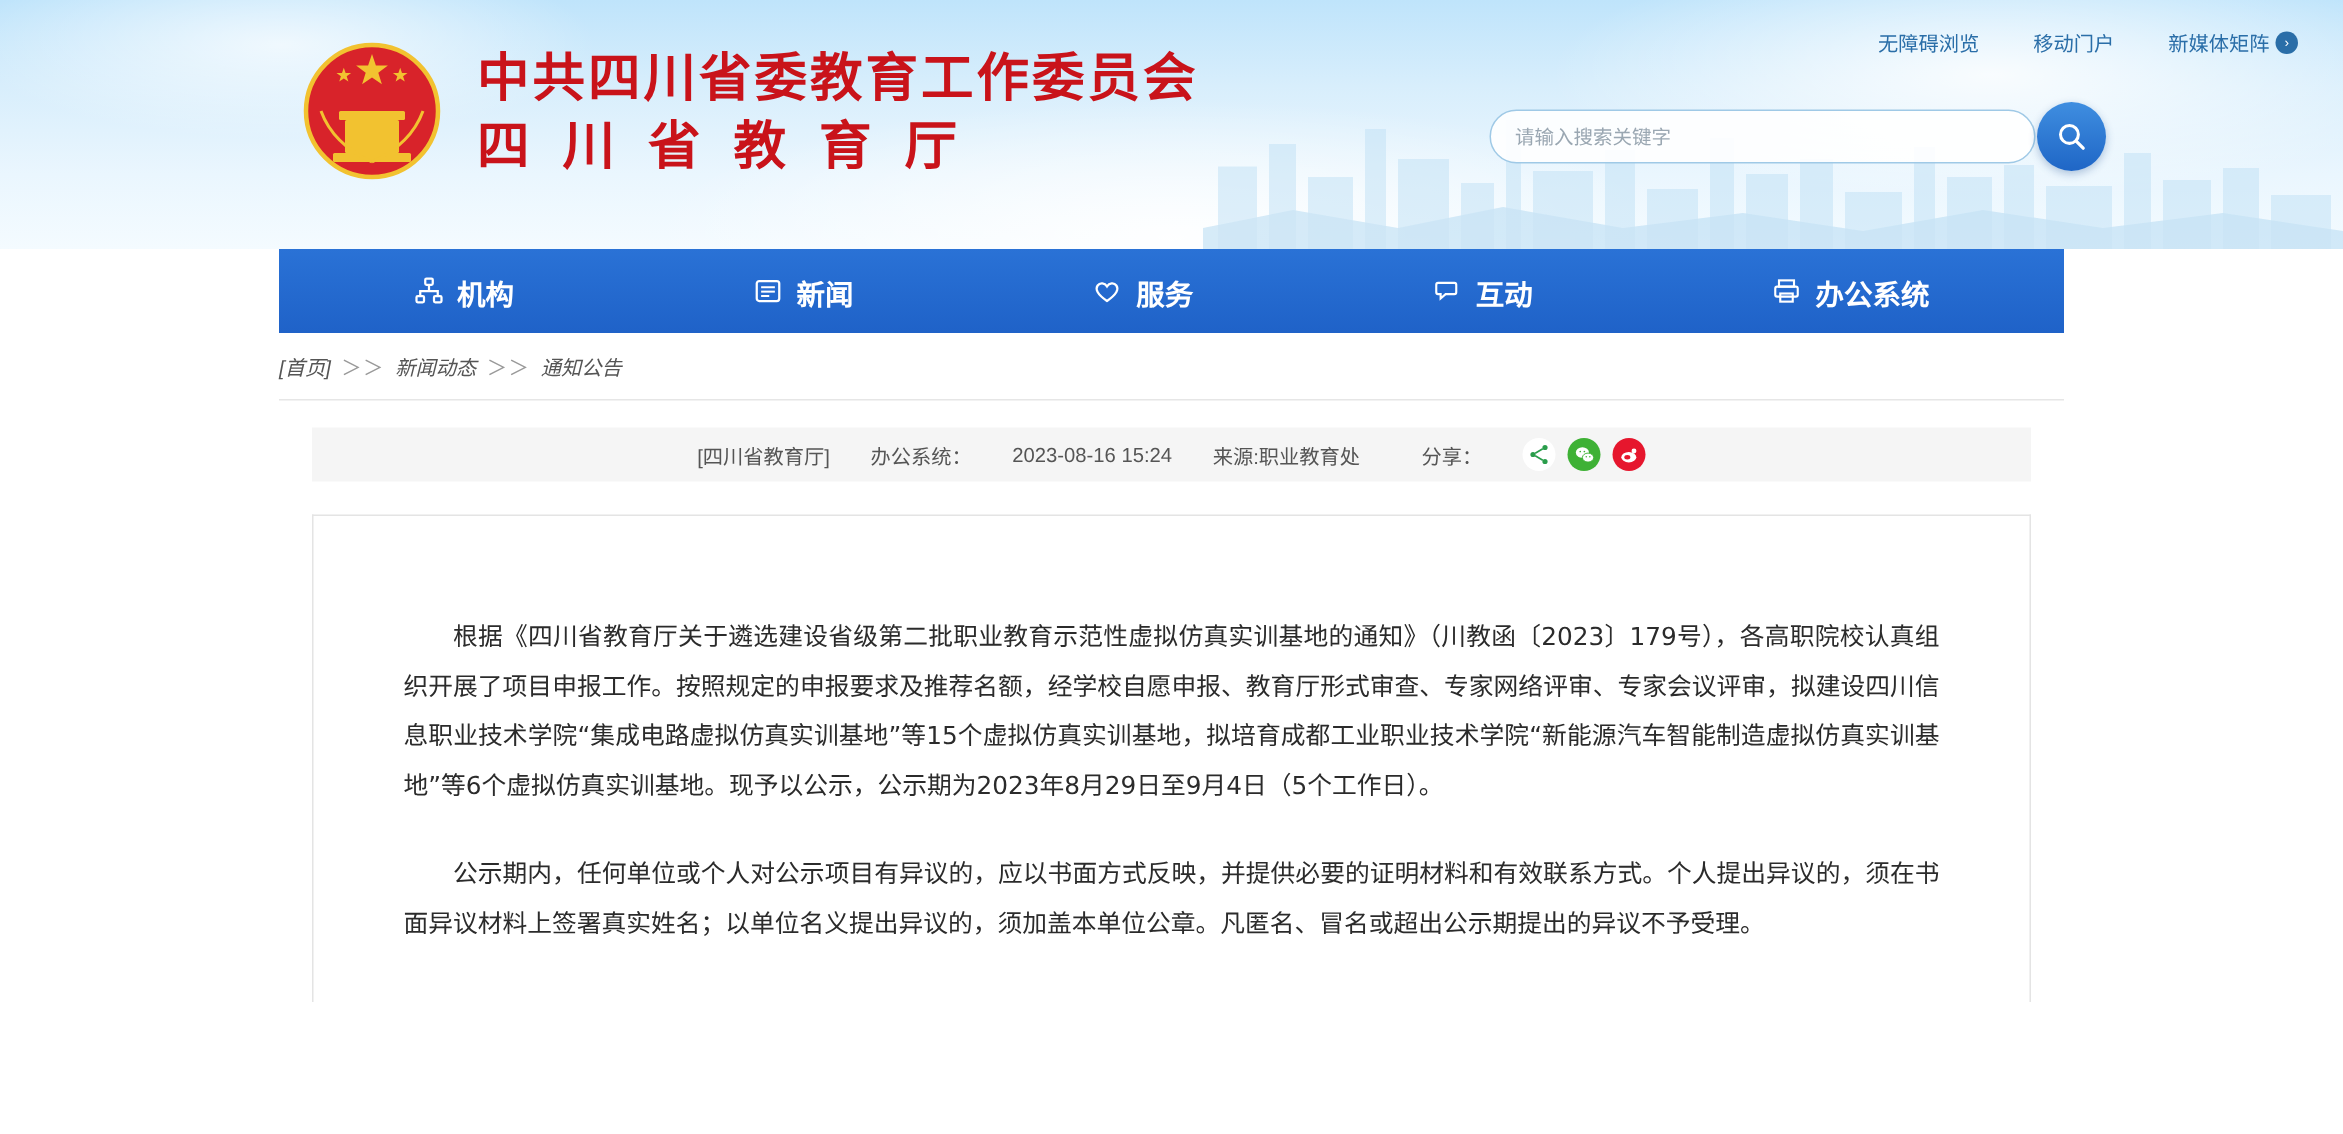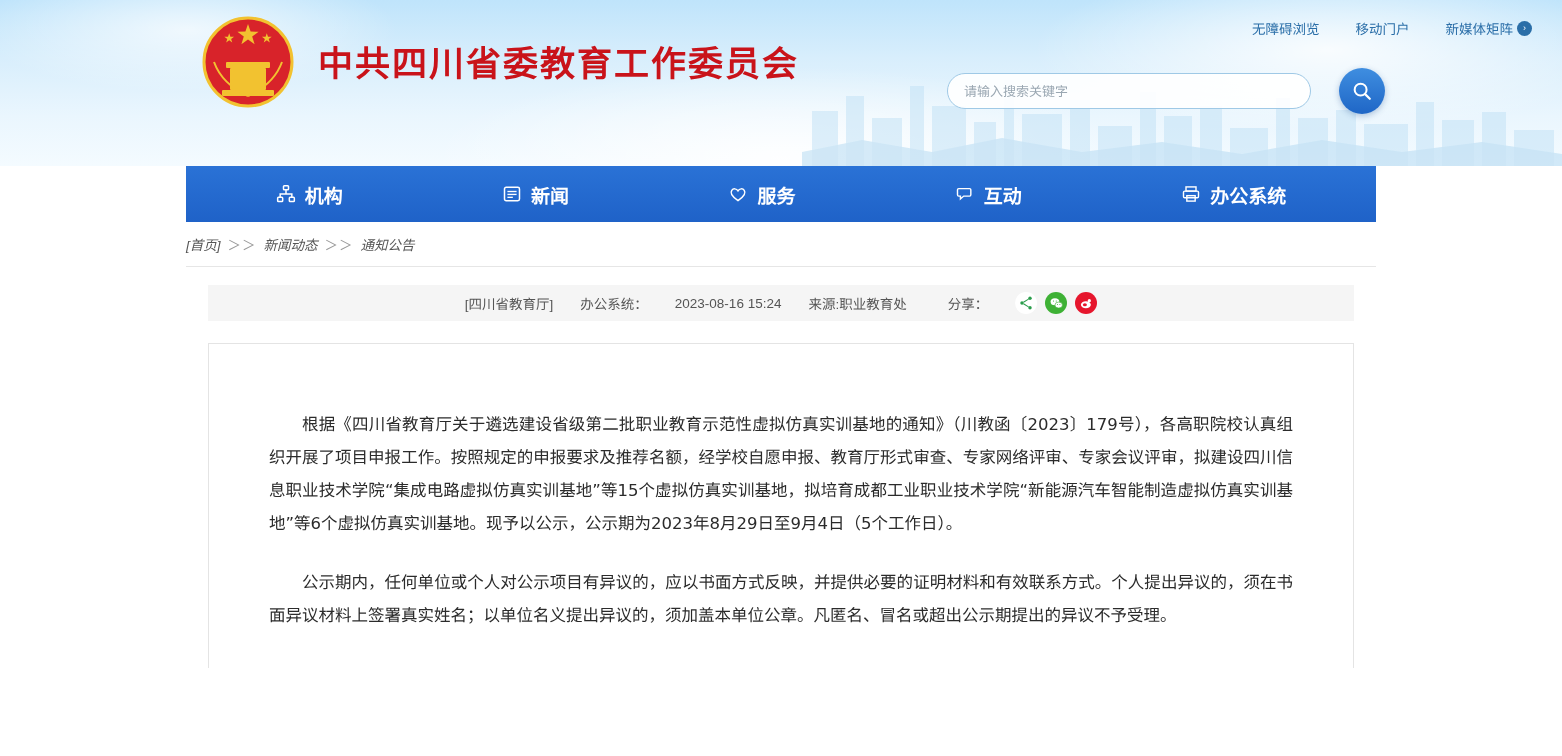--- a/index.html
+++ b/index.html
@@ -69,21 +69,21 @@
     color: #fff;
     font-size: 9px;
     line-height: 15px;
     text-align: center;
   }
 
   
   .brand {
     position: absolute;
     left: 196px;
-    top: 10px;
+    top: 22px;
     display: flex;
     align-items: center;
     gap: 18px;
     z-index: 5;
   }
   .emblem {
     width: 104px;
     height: 104px;
     position: relative;
     flex: none;
@@ -110,25 +110,25 @@
     font-weight: bold;
     color: #c9131a;
     letter-spacing: 22px;
     line-height: 1.22;
     white-space: nowrap;
   }
 
   
   .search-wrap {
     position: absolute;
-    right: 177px;
+    right: 158px;
     top: 68px;
     display: flex;
     align-items: center;
-    gap: 28px;
+    gap: 1px;
     z-index: 5;
   }
   .search-input {
     width: 330px;
     height: 34px;
     border-radius: 18px;
     border: 1px solid #9fc9e6;
     background: rgba(255,255,255,0.9);
     padding: 0 16px;
     font-size: 13px;
@@ -317,20 +317,21 @@
           <rect x="56" y="62" width="8" height="18"></rect>
         </g>
         <g stroke="#f2c230" stroke-width="2" fill="none">
           <path d="M18 52 q8 22 34 34"></path>
           <path d="M86 52 q-8 22 -34 34"></path>
         </g>
       </svg>
     </div>
     <div class="brand-text">
       <div class="brand-line1">中共四川省委教育工作委员会</div>
+      <div class="brand-line2">四川省教育厅</div>
     </div>
   </div>
 
   <div class="search-wrap">
     <input class="search-input" type="text" placeholder="请输入搜索关键字" style="">
     <button class="search-btn">
       <svg width="22" height="22" viewBox="0 0 24 24">
         <circle cx="10.5" cy="10.5" r="6.5" fill="none" stroke="#ffffff" stroke-width="2.2"></circle>
         <line x1="15.4" y1="15.4" x2="20.5" y2="20.5" stroke="#ffffff" stroke-width="2.4" stroke-linecap="round"></line>
       </svg>

